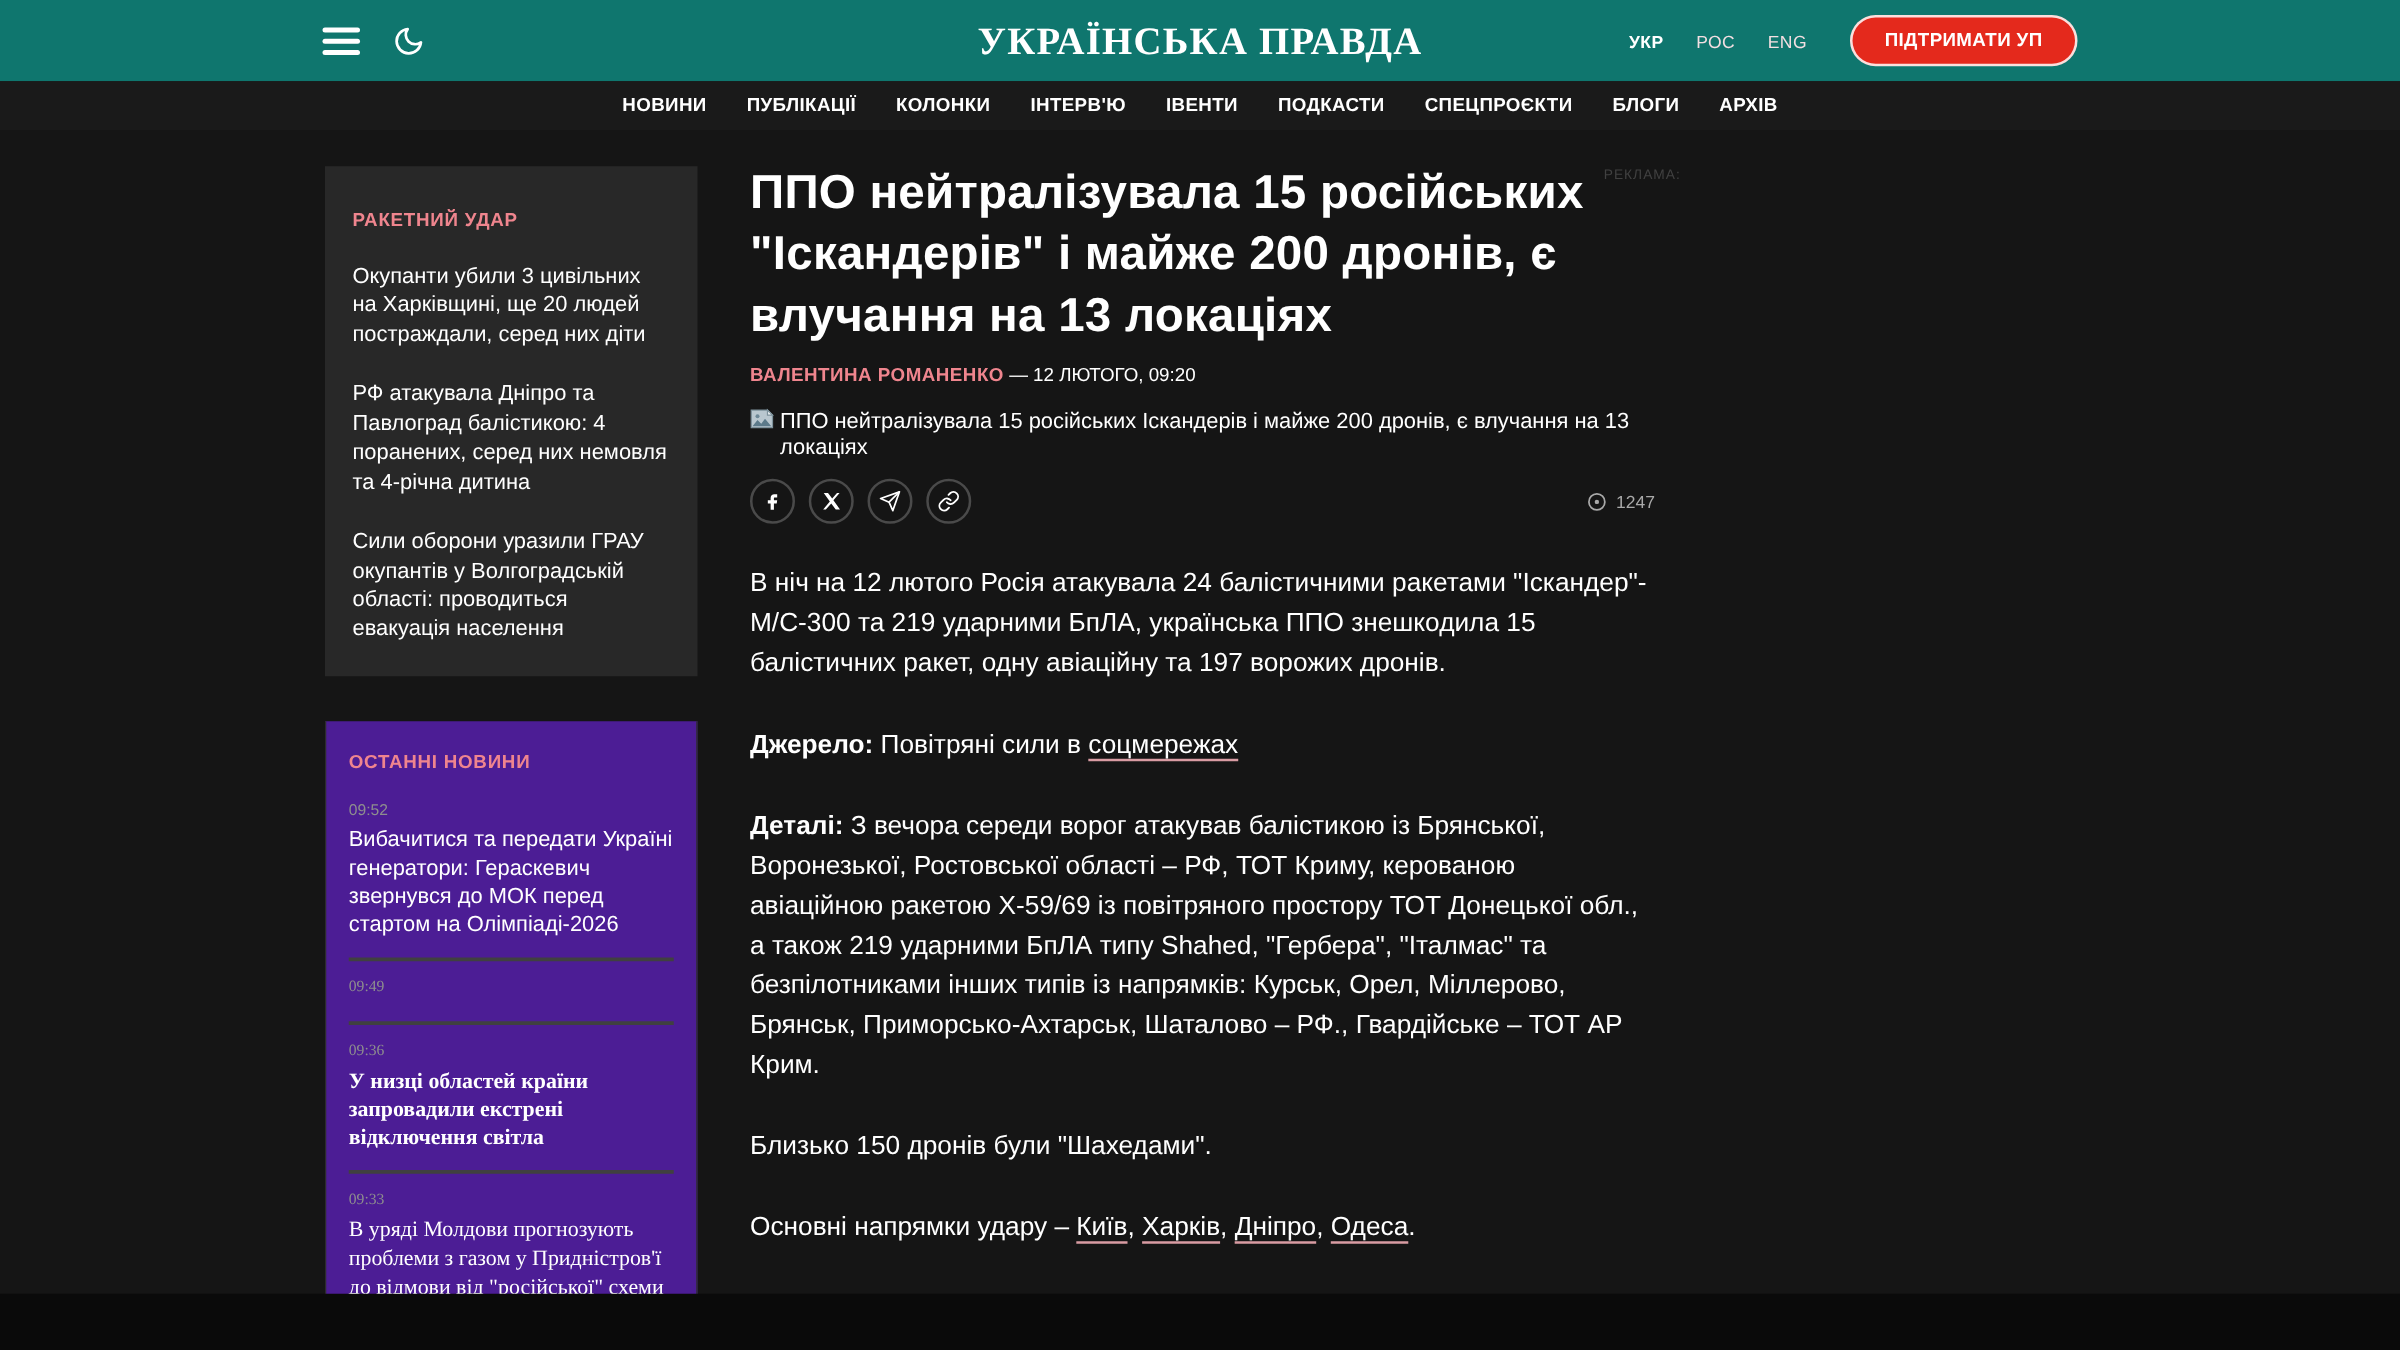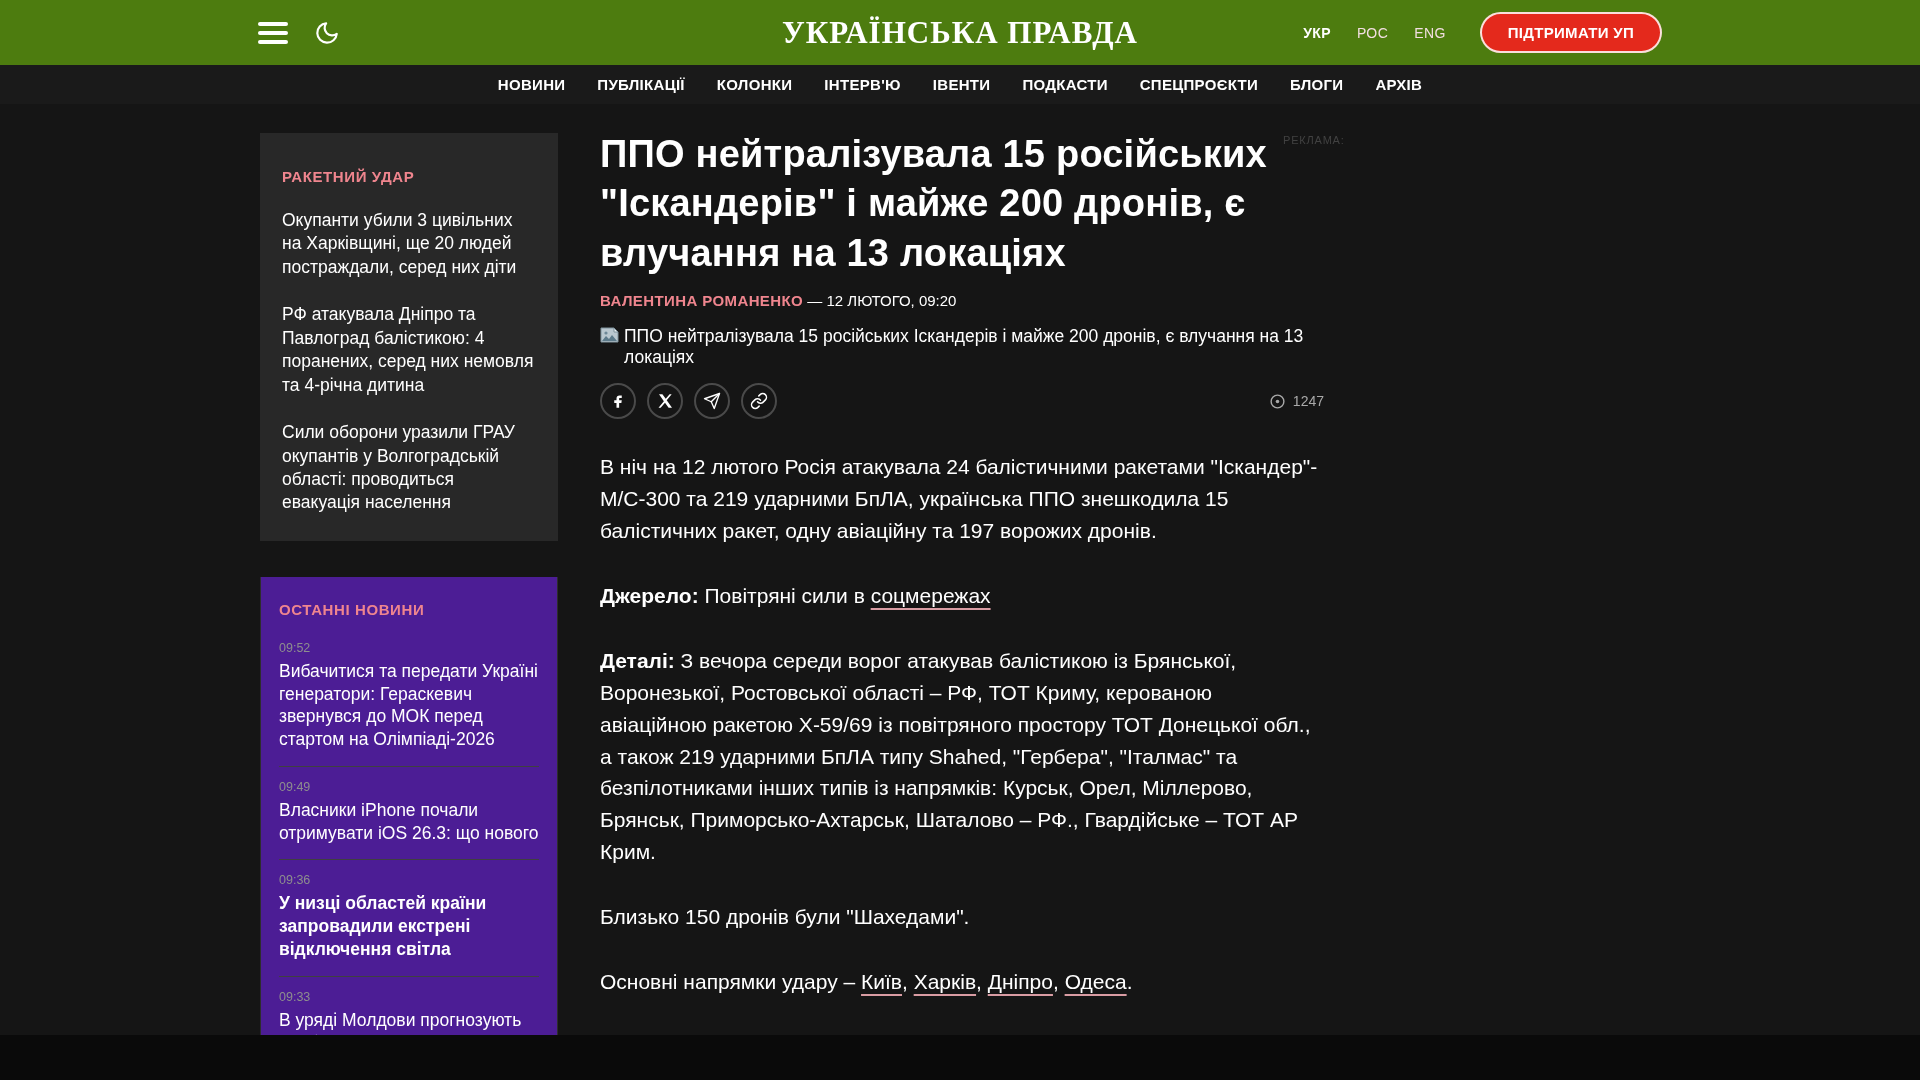--- a/index.html
+++ b/index.html
@@ -4,21 +4,21 @@
 <style>
   * { margin:0; padding:0; box-sizing:border-box; }
   html,body { background:#141414; }
   #viewport {
     position:relative; width:1920px; height:1080px; overflow:hidden;
     background:#151515; font-family:"Liberation Sans", sans-serif; color:#fff;
   }
   
   header {
     position:absolute; top:0; left:0; width:1920px; height:65px;
-    background:#4d7c0f; display:flex; align-items:center;
+    background:#0f766e; display:flex; align-items:center;
   }
   .h-left { position:absolute; left:258px; display:flex; align-items:center; gap:26px; }
   .burger { width:30px; height:22px; display:flex; flex-direction:column; justify-content:space-between; background:none; border:none; cursor:pointer; }
   .burger span { display:block; width:30px; height:4px; background:#fff; border-radius:2px; }
   .icon-btn { background:none; border:none; cursor:pointer; display:flex; align-items:center; }
   .logo {
     position:absolute; left:50%; transform:translateX(-50%);
     font-family:"Liberation Serif", serif; font-weight:700; font-size:31px;
     letter-spacing:1px; color:#fff; white-space:nowrap;
   }
@@ -41,21 +41,21 @@
   .sidebar { position:absolute; left:260px; top:133px; width:298px; }
   .topic-block { background:#282828; padding:35px 22px 26px; }
   .block-title { color:#ef858e; font-weight:700; font-size:15px; letter-spacing:.6px; }
   .topic-item { margin-top:24px; font-size:17.5px; line-height:1.34; color:#fff; cursor:pointer; }
   .latest-block {
     margin-top:36px; background:#4c1d95;
     border-left:1px solid #2d2d2d; border-right:1px solid #2d2d2d;
     padding:24px 18px 0; height:466px; overflow:hidden; position:relative;
   }
   .latest-item { padding:13px 0 15px; cursor:pointer; }
-  .latest-item + .latest-item { border-top:1px solid #404040; }
+  .latest-item + .latest-item { border-top:3px solid #404040;font-family:Liberation Serif, serif; }
   .latest-list { margin-top:10px; }
   .latest-time { font-size:12.5px; color:#8e8e8e; margin-bottom:5px; }
   .latest-text { font-size:17.5px; line-height:1.3; color:#fff; }
   .latest-text.bold { font-weight:700; }
   
   main { position:absolute; left:600px; top:130px; width:724px; }
   h1 { font-size:38px; line-height:1.3; font-weight:700; color:#fff; letter-spacing:.2px; }
   .byline { margin-top:14px; font-size:15px; }
   .author { color:#ef858e; font-weight:700; letter-spacing:.4px; cursor:pointer; }
   .pubdate { color:#fff; font-weight:400; }
@@ -125,21 +125,20 @@
 
     <section class="latest-block">
       <div class="block-title">ОСТАННІ НОВИНИ</div>
       <div class="latest-list">
         <div class="latest-item">
           <div class="latest-time">09:52</div>
           <div class="latest-text">Вибачитися та передати Україні генератори: Гераскевич звернувся до МОК перед стартом на Олімпіаді-2026</div>
         </div>
         <div class="latest-item">
           <div class="latest-time">09:49</div>
-          <div class="latest-text">Власники iPhone почали отримувати iOS 26.3: що нового</div>
         </div>
         <div class="latest-item">
           <div class="latest-time">09:36</div>
           <div class="latest-text bold">У низці областей країни запровадили екстрені відключення світла</div>
         </div>
         <div class="latest-item">
           <div class="latest-time">09:33</div>
           <div class="latest-text">В уряді Молдови прогнозують проблеми з газом у Придністров'ї до відмови від "російської" схеми</div>
         </div>
 

